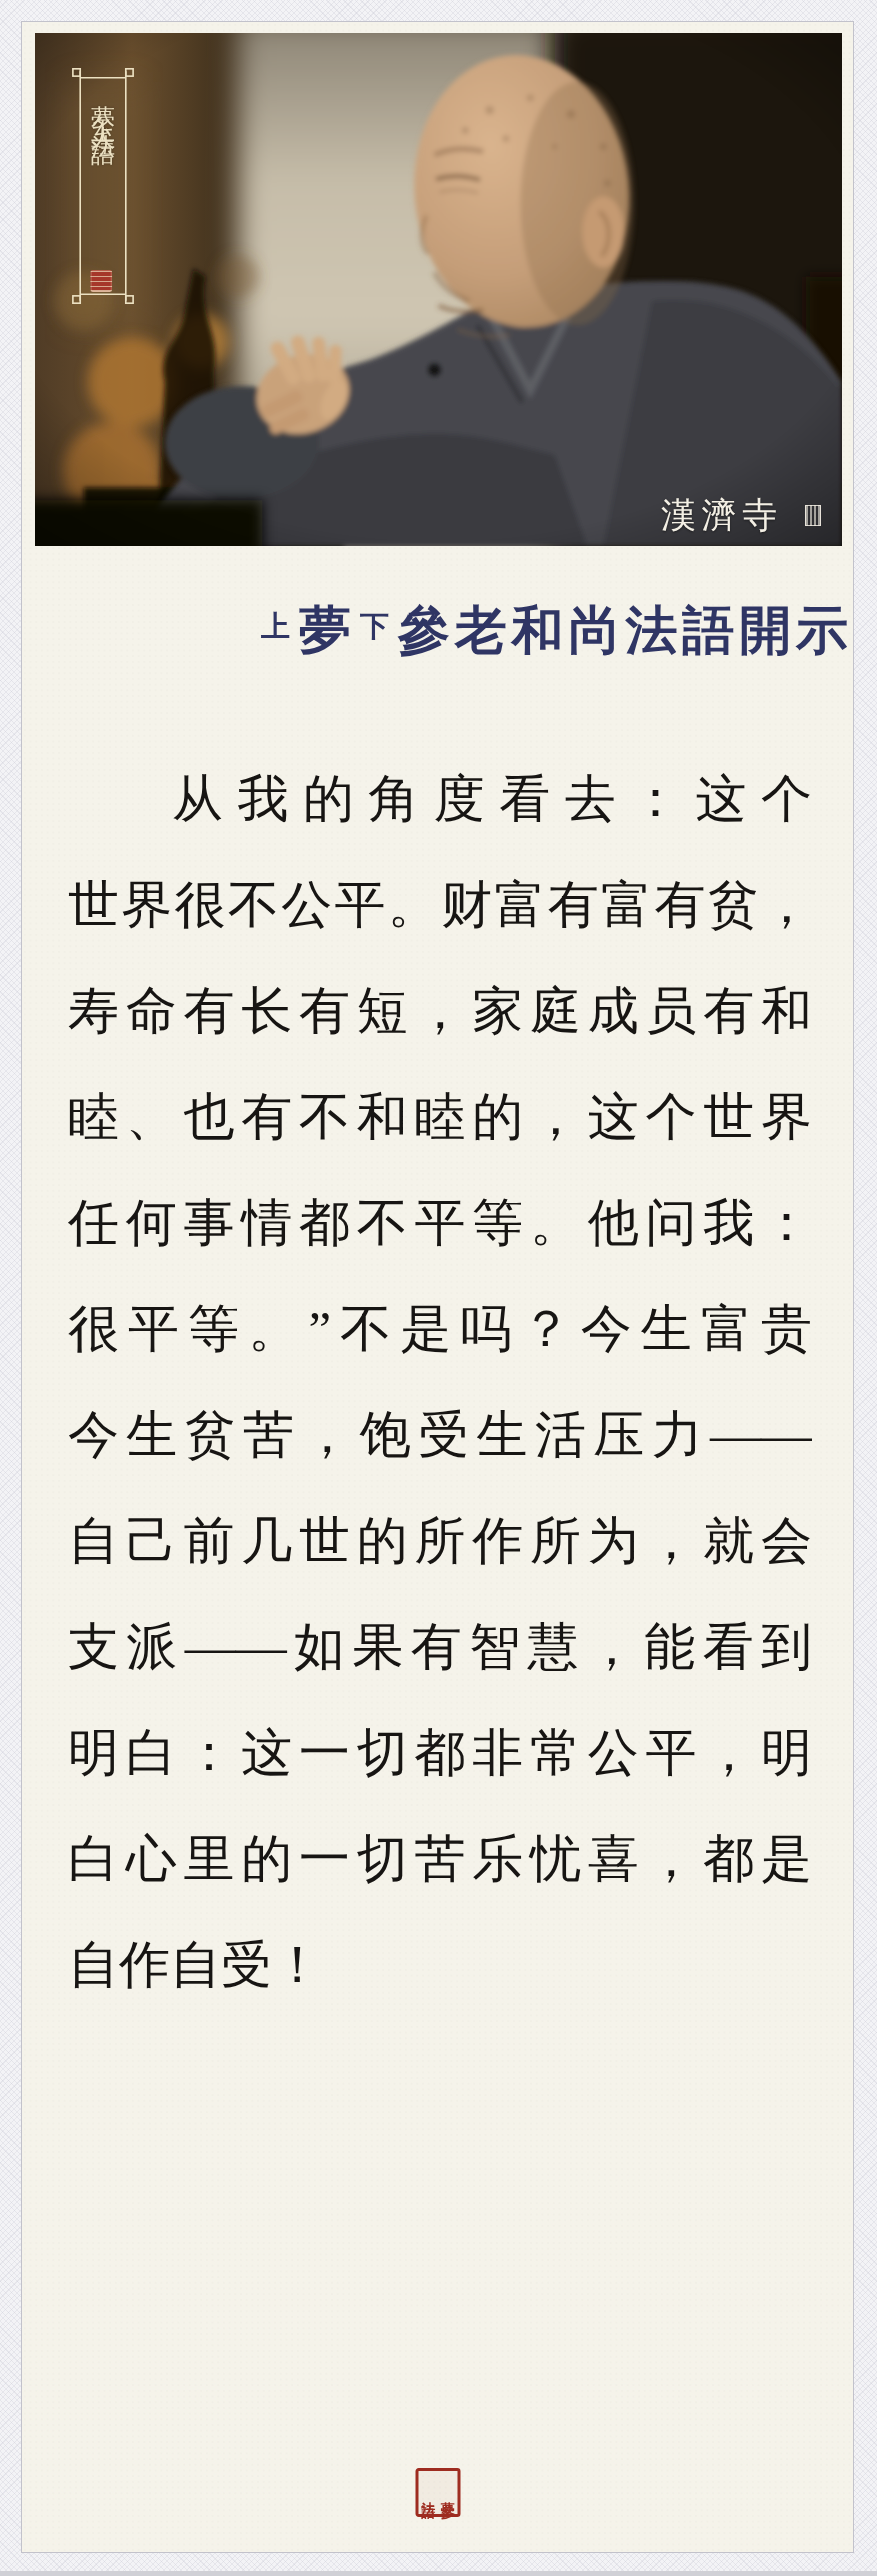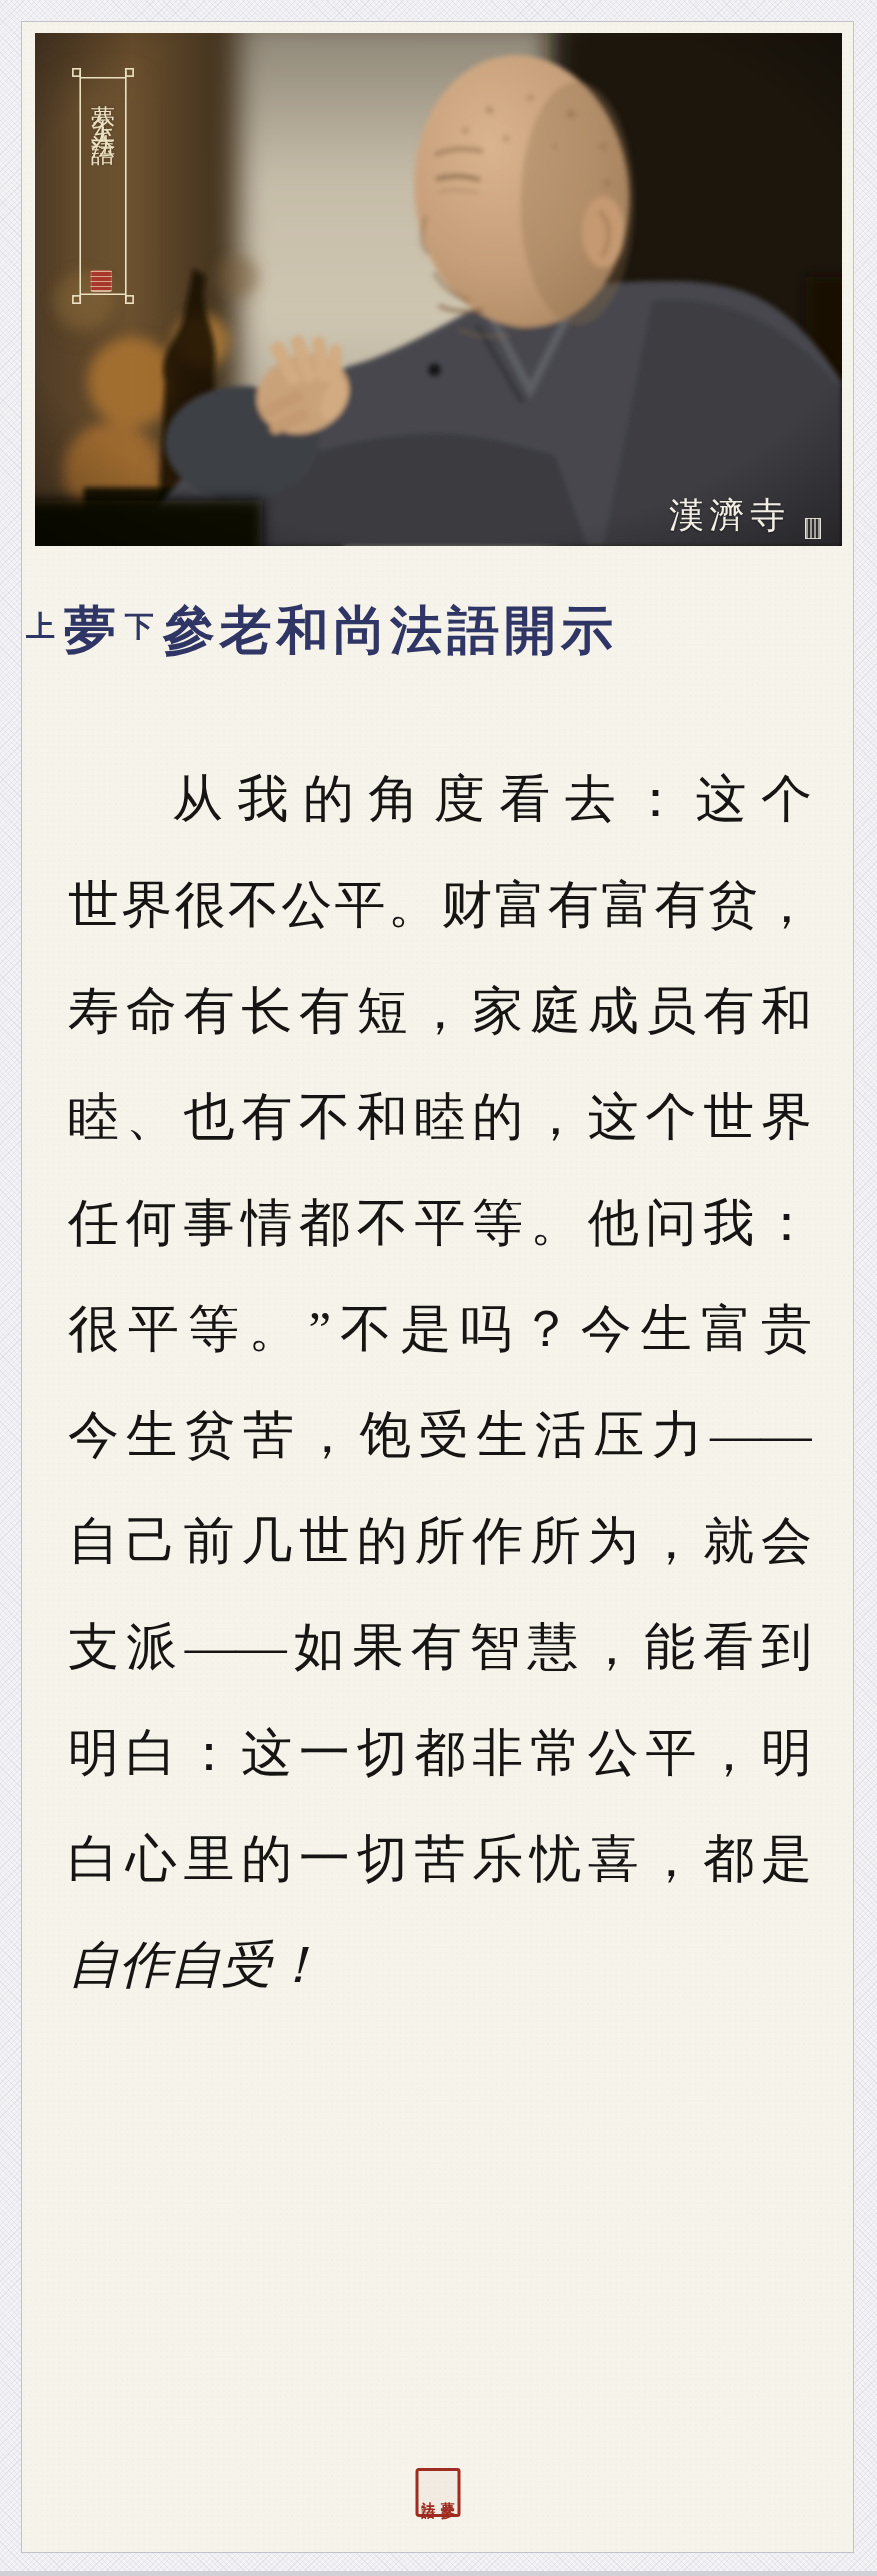--- a/index.html
+++ b/index.html
@@ -29,39 +29,39 @@
     writing-mode:vertical-rl;text-orientation:upright;
     color:#ece1c2;font-size:24px;letter-spacing:7.3px;line-height:1;
     text-shadow:0 0 2.4px rgba(0,0,0,.35);
   }
   .banner-seal{
     position:absolute;left:50%;bottom:12px;transform:translateX(-58%);
     width:22px;height:22px;border-radius:2.4px;background:#a6372a;
     box-shadow:inset 0 0 0 1.6px rgba(244,232,200,.22);
     background-image:repeating-linear-gradient(0deg, rgba(240,228,194,.65) 0 1.6px, transparent 1.6px 4.9px);
   }
-  .sig{position:absolute;right:21px;bottom:6.5px;display:flex;align-items:flex-end;gap:14px;}
+  .sig{position:absolute;right:21px;bottom:6.5px;display:flex;align-items:center;gap:22px;}
   .sig-text{color:#f3efe4;font-size:35px;letter-spacing:5.7px;text-shadow:0 0.8px 2.4px rgba(0,0,0,.5);}
   .sig-seal{width:14px;height:19.5px;border:0.8px solid rgba(243,239,228,.85);
     background:repeating-linear-gradient(90deg, rgba(243,239,228,.6) 0 1.6px, transparent 1.6px 4px);}
   
   .title{
     position:absolute;left:0;top:568px;width:100%;height:81px;line-height:81px;
-    text-align:left;color:#2f3564;font-weight:bold;letter-spacing:4.9px;white-space:nowrap;
+    text-align:right;color:#2f3564;font-weight:bold;letter-spacing:4.9px;white-space:nowrap;
   }
   .title .big{font-size:52px;}
   .title .small{font-size:29px;position:relative;top:-12px;padding:0 4px;}
   
   .body-text{position:absolute;left:46px;top:724px;width:744px;}
   .body-line{
     font-size:51px;line-height:106px;height:106px;color:#171513;
     text-align:justify;text-align-last:justify;overflow:hidden;
   }
   .body-line.indent{text-indent:104px;}
-  .body-line.flush{text-align:center;text-align-last:left;font-style:italic;}
+  .body-line.flush{text-align:center;text-align-last:left;}
   
   .footer-seal{
     position:absolute;left:50%;top:2446px;transform:translateX(-50%);
     width:45px;height:49px;box-sizing:border-box;border:3.2px solid #9e2c20;border-radius:3.2px;
     display:flex;flex-direction:row-reverse;justify-content:space-around;align-items:center;
     background:rgba(158,44,32,.04);
   }
   .footer-seal .seal-col{
     writing-mode:vertical-rl;text-orientation:upright;
     color:#9e2c20;font-size:14px;font-weight:bold;letter-spacing:1.6px;line-height:1;

